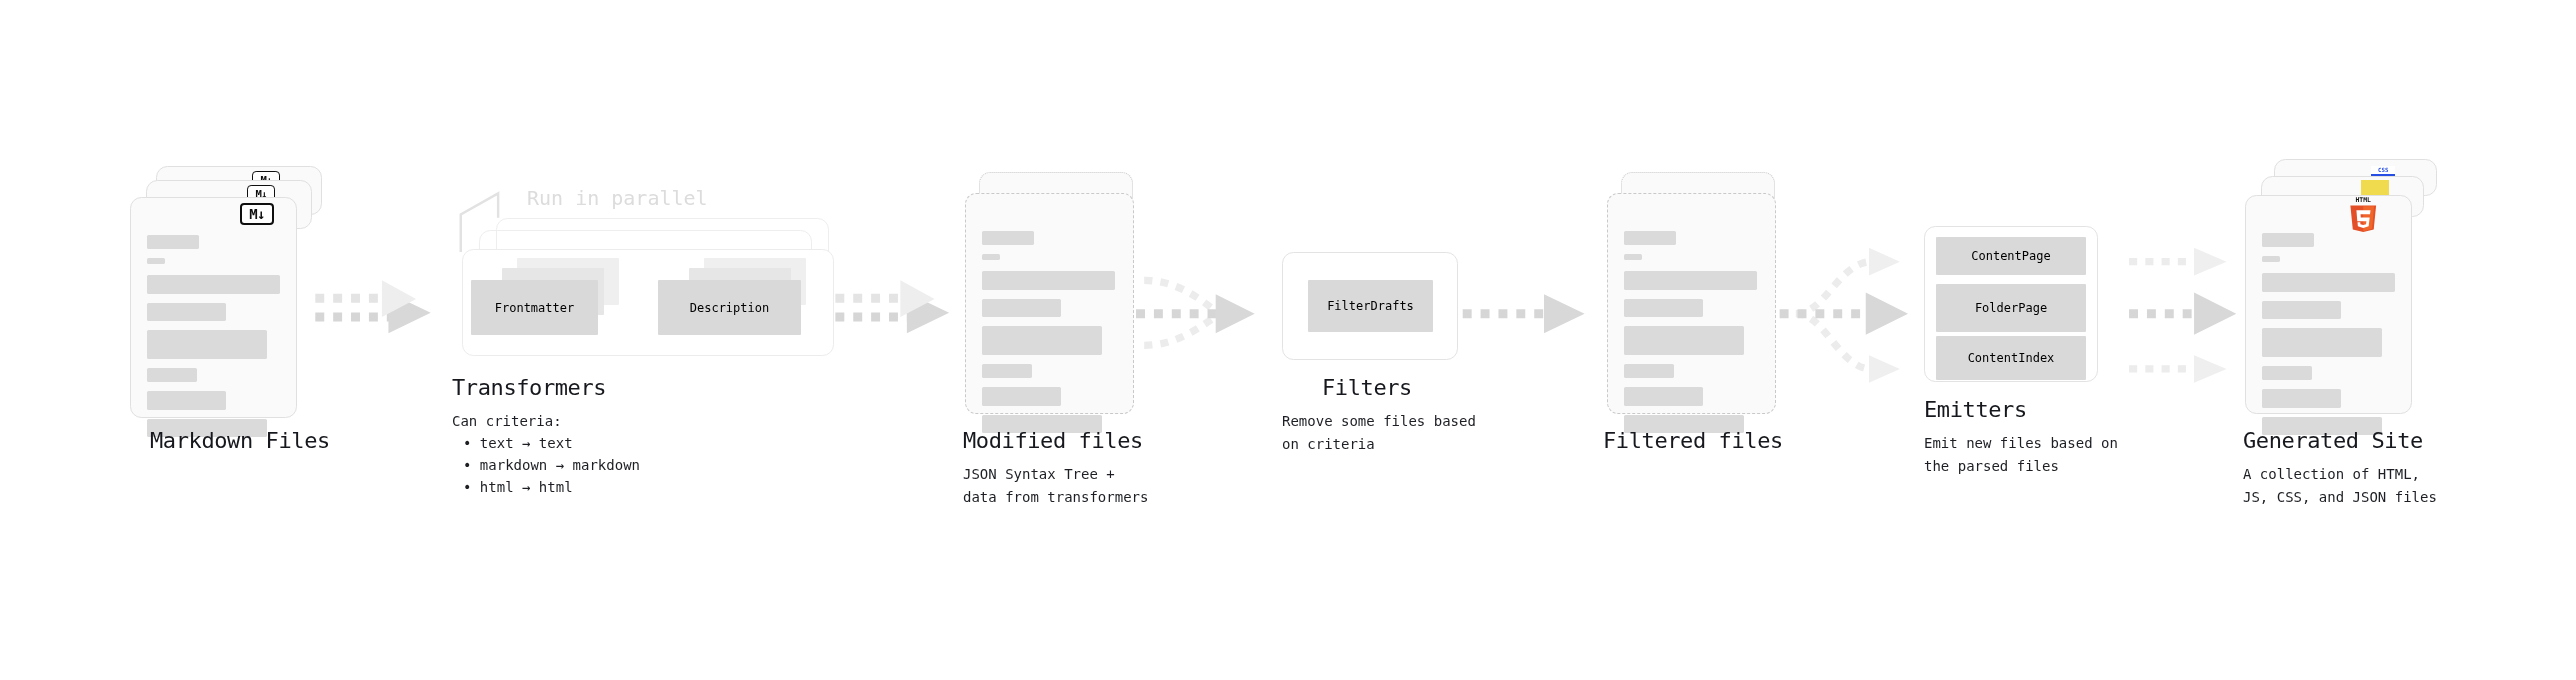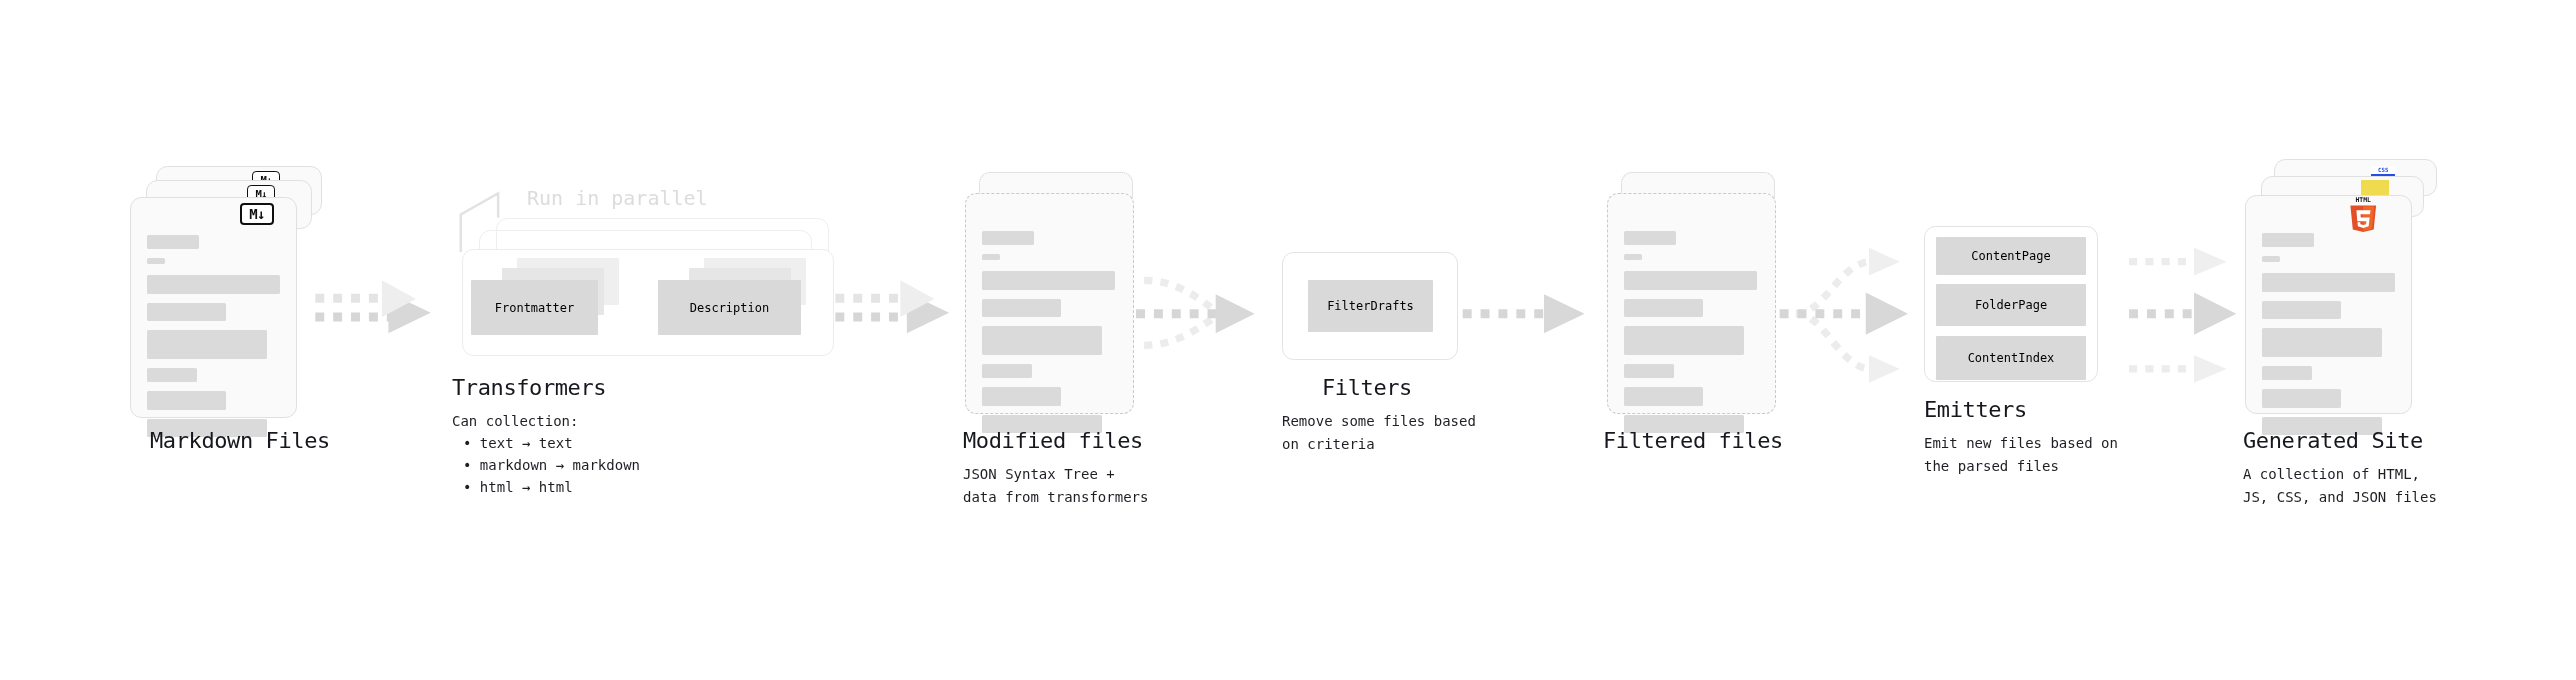--- a/index.html
+++ b/index.html
@@ -194,21 +194,21 @@
 
     <div class="chip ghost2" style="left:517px; top:258px; width:102px; height:47px;"></div>
     <div class="chip ghost1" style="left:502px; top:268px; width:102px; height:47px;"></div>
     <div class="chip" style="left:471px; top:280px; width:127px; height:55px;">Frontmatter</div>
 
     <div class="chip ghost2" style="left:704px; top:258px; width:102px; height:47px;"></div>
     <div class="chip ghost1" style="left:689px; top:268px; width:102px; height:47px;"></div>
     <div class="chip" style="left:658px; top:280px; width:143px; height:55px;">Description</div>
 
     <div class="title" style="left:452px; top:375px;">Transformers</div>
-    <div class="sub" style="left:452px; top:410px;">Can collection:</div>
+    <div class="sub" style="left:452px; top:410px;">Can criteria:</div>
     <div class="sub" style="left:463px; top:432px;">• text → text</div>
     <div class="sub" style="left:463px; top:454px;">• markdown → markdown</div>
     <div class="sub" style="left:463px; top:476px;">• html → html</div>
   </div>
 
   <div>
     <div class="doc dotted" style="left:979px; top:172px; width:154px; height:49px;"></div>
     <div class="doc dashed" style="left:965px; top:193px; width:169px; height:221px;">
       <div class="bars" style="top:37px;">
         <div class="bar" style="width:52px;height:14px;"></div>
@@ -247,21 +247,21 @@
         <div class="bar" style="width:79px;height:18.7px;"></div>
         <div class="bar" style="width:120px;height:18.7px;"></div>
       </div>
     </div>
     <div class="title" style="left:1603px; top:428px;">Filtered files</div>
   </div>
 
   <div>
     <div class="stagebox" style="left:1924px; top:226px; width:174px; height:156px;"></div>
     <div class="chip" style="left:1936px; top:237px; width:150px; height:38px;">ContentPage</div>
-    <div class="chip" style="left:1936px; top:284px; width:150px; height:42px;">FolderPage</div>
+    <div class="chip" style="left:1936px; top:284px; width:150px; height:48px;">FolderPage</div>
     <div class="chip" style="left:1936px; top:336px; width:150px; height:44px;">ContentIndex</div>
     <div class="title" style="left:1924px; top:397px;">Emitters</div>
     <div class="sub" style="left:1924px; top:432px;">Emit new files based on
 the parsed files</div>
   </div>
 
   <div>
     <div class="doc" style="left:2274px; top:159px; width:163px; height:37px;"></div>
     <div class="css-badge" style="left:2371px; top:166px;">CSS</div>
 

